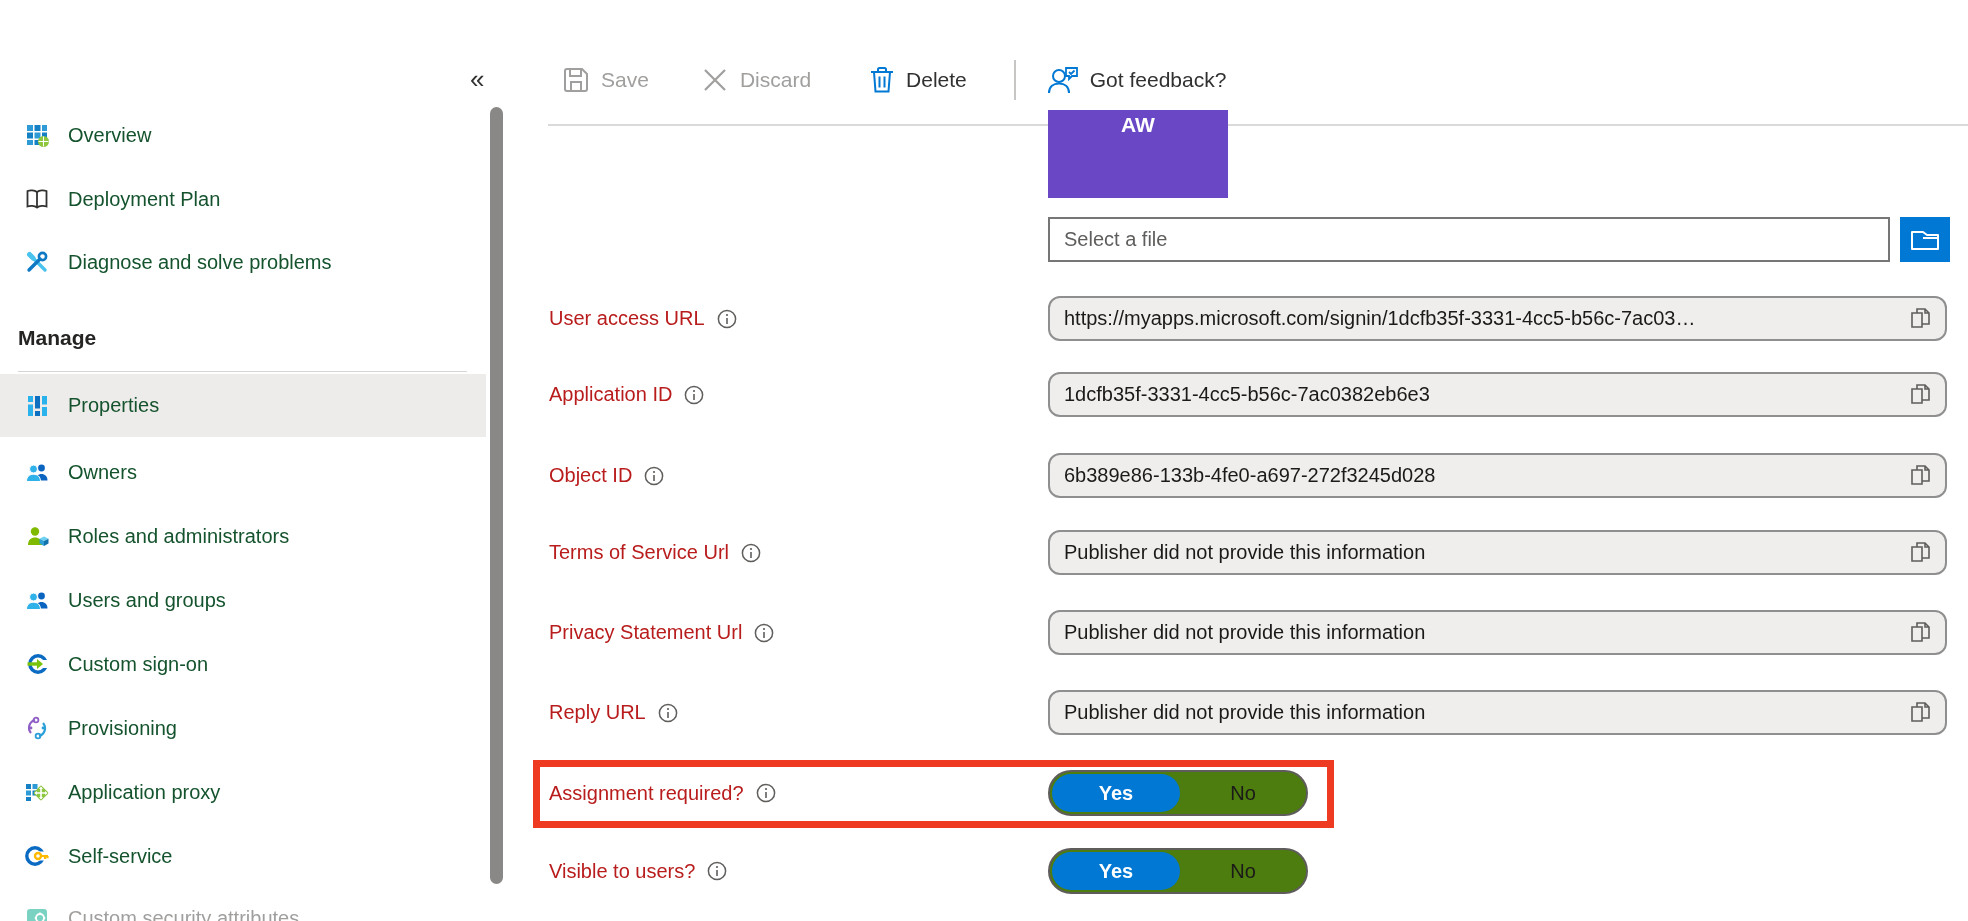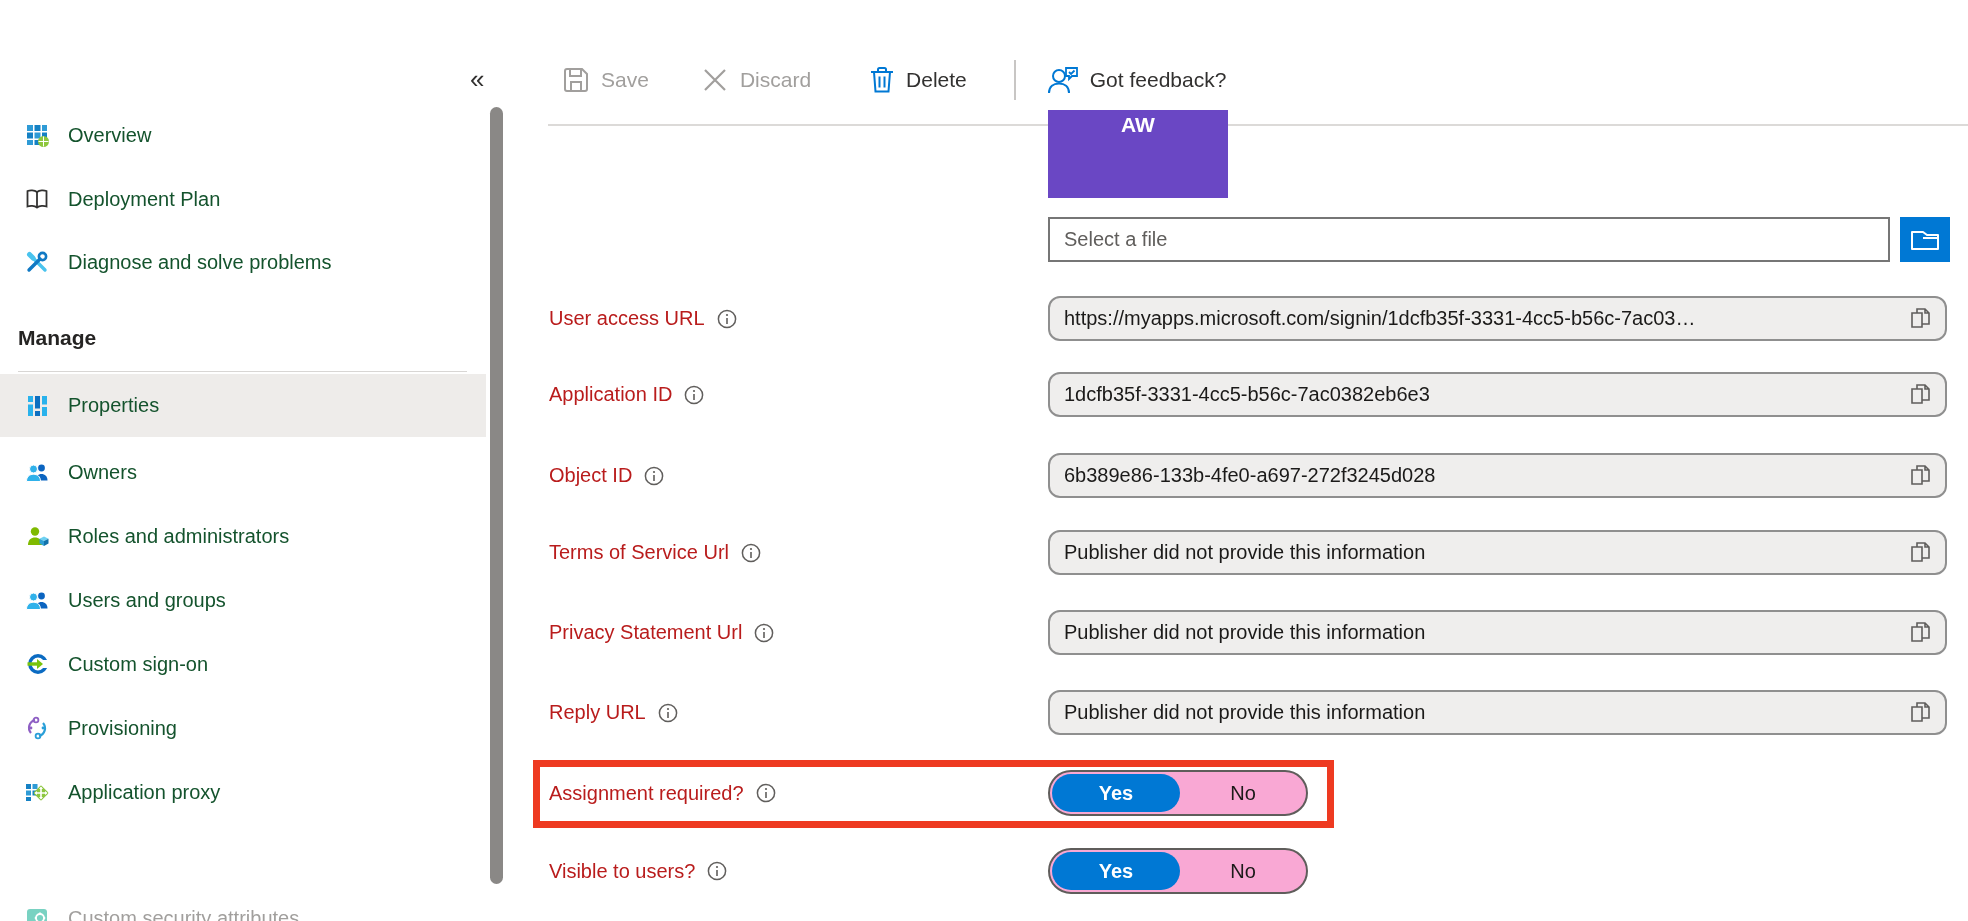--- a/index.html
+++ b/index.html
@@ -46,21 +46,21 @@
   .form-row { position:absolute; left:549px; width:1398px; height:45px; display:flex; align-items:center; }
   .row-label { display:flex; align-items:center; font-size:20px; color:#b91c1c; }
   .info-ic { margin-left:12px; display:flex; }
   .copy-field { position:absolute; left:499px; top:0; width:899px; height:45px; background:#efeeed;
     border:2px solid #8f8f8f; border-radius:12px; display:flex; align-items:center;
     padding:0 12px 0 14px; font-size:20px; color:#1b1a19; }
   .copy-field .val { flex:1; white-space:nowrap; overflow:hidden; }
   .copy-ic { flex:0 0 auto; cursor:pointer; display:flex; }
 
   .toggle { position:absolute; left:499px; top:0; width:260px; height:46px; border:2px solid #5f5d5b;
-    border-radius:23px; background:#f9a8d4; display:flex; align-items:center; cursor:pointer; }
+    border-radius:23px; background:#4d7c0f; display:flex; align-items:center; cursor:pointer; }
   .toggle .yes { position:absolute; left:2px; top:2px; width:128px; height:38px; background:#0078d4;
     border-radius:19px; color:#fff; font-size:20px; font-weight:bold;
     display:flex; align-items:center; justify-content:center; }
   .toggle .no { position:absolute; right:0; width:126px; text-align:center; font-size:20px; color:#1b1a19; }
 
   #highlight-box { position:absolute; left:533px; top:760px; width:801px; height:68px;
     border:7px solid #ee3a21; pointer-events:none; }
 </style>
 </head>
 <body>
@@ -187,20 +187,29 @@
       <rect x="1" y="17" width="5" height="4" fill="#1581c4"></rect>
       <g transform="translate(16,13) rotate(45)">
         <rect x="-5.6" y="-5.6" width="11.2" height="11.2" rx="1.5" fill="#8dc63f"></rect>
       </g>
       <path d="M16 7.5 V18.5 M10.5 13 H21.5" stroke="#fff" stroke-width="1.6"></path>
       <path d="M16 6.5 l2 2.5 h-4 Z M16 19.5 l2 -2.5 h-4 Z M9.5 13 l2.5 -2 v4 Z M22.5 13 l-2.5 -2 v4 Z" fill="#fff"></path>
     </svg>
     <span>Application proxy</span>
   </div>
 
+  <div class="nav-item" style="top:831px">
+    <svg class="nav-ic" viewBox="0 0 24 24" fill="none">
+      <circle cx="10" cy="12" r="8.2" stroke="#0b6bc2" stroke-width="3.4"></circle>
+      <rect x="11" y="7.5" width="12" height="9" fill="#fff"></rect>
+      <circle cx="13" cy="12" r="3" stroke="#ffb900" stroke-width="2.4"></circle>
+      <path d="M16 12 H23 M20 12 v3 M22.5 12 v2.2" stroke="#ffb900" stroke-width="2.2"></path>
+    </svg>
+    <span>Self-service</span>
+  </div>
 
   <div class="nav-item dimmed" style="top:893px">
     <svg class="nav-ic" viewBox="0 0 24 24">
       <rect x="2" y="3" width="20" height="18" rx="3" fill="#4cc3ae" opacity="0.75"></rect>
       <circle cx="15" cy="12" r="4" fill="none" stroke="#fff" stroke-width="1.8"></circle>
       <path d="M15 6.5 v2 M15 15.5 v2 M9.8 12 h2 M18.2 12 h2" stroke="#fff" stroke-width="1.8"></path>
     </svg>
     <span>Custom security attributes</span>
   </div>
 

